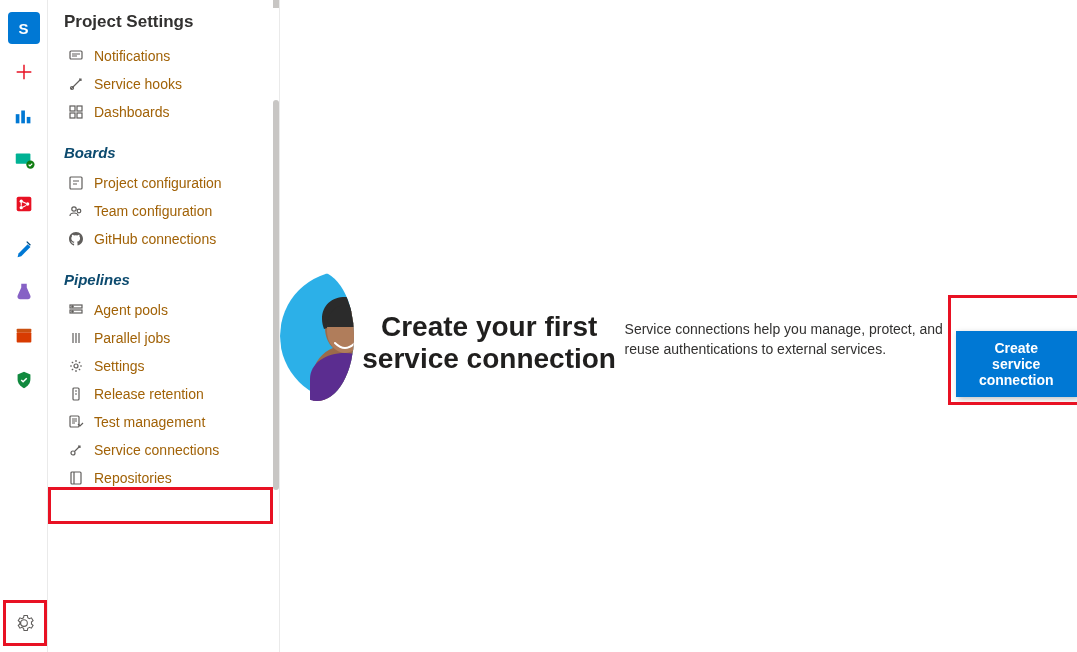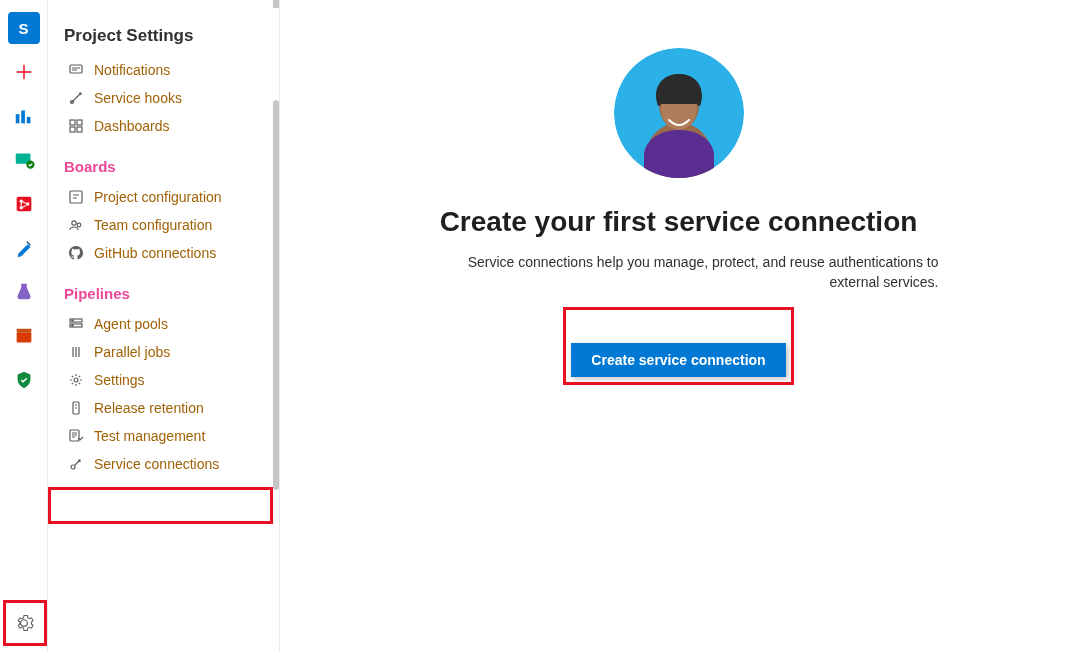--- a/index.html
+++ b/index.html
@@ -60,33 +60,34 @@
 
   
   .sidebar {
     width: 232px;
     flex: 0 0 232px;
     border-right: 1px solid #eaeaea;
     position: relative;
     overflow: hidden;
   }
   .sidebar-inner {
-    padding: 22px 0 20px 0;
+    padding: 8px 0 20px 0;
   }
   .sidebar-title {
     font-size: 17px;
     font-weight: 600;
     padding: 4px 16px 10px 16px;
     color: #323130;
   }
   .section-head {
     font-size: 15px;
     font-weight: 600;
-    color: #ec4899;
+    color: #0c4a6e;
     padding: 18px 16px 8px 16px;
+    font-style: italic;
   }
   .nav-item {
     display: flex;
     align-items: center;
     gap: 10px;
     padding: 6px 16px 6px 20px;
     cursor: pointer;
     color: #a16207;
     font-size: 14px;
   }
@@ -127,21 +128,21 @@
     top: 0;
     width: 6px;
     height: 8px;
     background: #c8c6c4;
   }
 
   
   .main {
     flex: 1;
     display: flex;
-    flex-direction: column;
+    flex-direction: row;
     align-items: center;
     padding-top: 48px;
   }
   .avatar-wrap {
     width: 130px;
     height: 130px;
     border-radius: 50%;
     overflow: hidden;
     margin-bottom: 28px;
   }
@@ -149,21 +150,21 @@
   .hero-title {
     font-size: 28px;
     font-weight: 700;
     color: #201f1e;
     margin-bottom: 14px;
     text-align: center;
   }
   .hero-desc {
     font-size: 14px;
     color: #323130;
-    text-align: right;
+    text-align: left;
     max-width: 520px;
     line-height: 1.45;
     margin-bottom: 22px;
   }
   .cta-wrap { position: relative; }
   .cta-btn {
     background: #0078d4;
     color: #fff;
     border: none;
     font-size: 14px;
@@ -366,20 +367,29 @@
     <div class="nav-item">
       <span class="nav-icon">
           <svg viewBox="0 0 16 16">
             <circle cx="5" cy="11" r="2"></circle>
             <path d="M6.5 9.5L12 4M10 4h2v2"></path>
           </svg>
         </span>
       <span>Service connections</span>
     </div>
 
+    <div class="nav-item">
+      <span class="nav-icon">
+          <svg viewBox="0 0 16 16">
+            <rect x="3" y="2" width="10" height="12" rx="1"></rect>
+            <path d="M6 2v12"></path>
+          </svg>
+        </span>
+      <span>Repositories</span>
+    </div>
   </div>
 
   <div class="callout-service"></div>
   <div class="scroll-hint"></div>
 </div>
 
 <div class="main">
   <div class="avatar-wrap">
     <svg viewBox="0 0 130 130">
       <circle cx="65" cy="65" r="65" fill="#2cb0e8"></circle>

